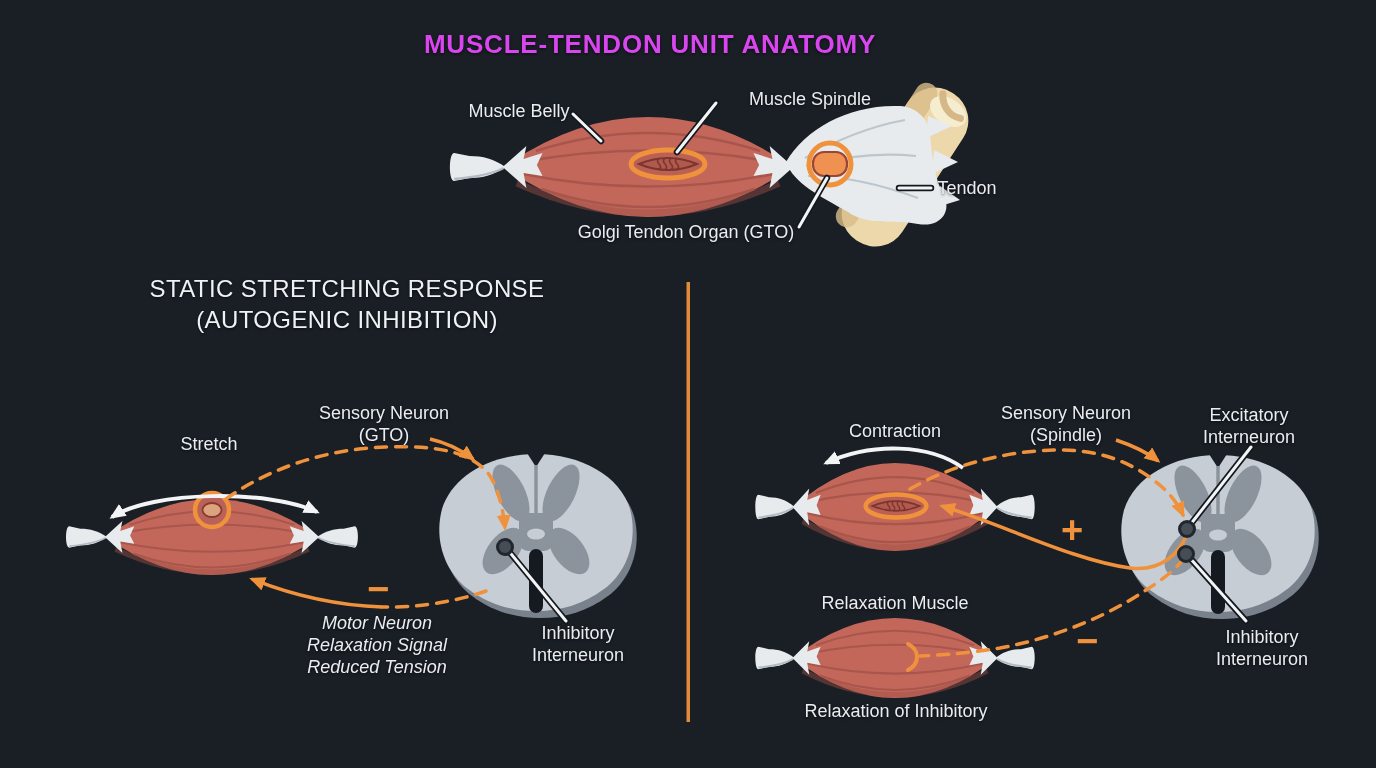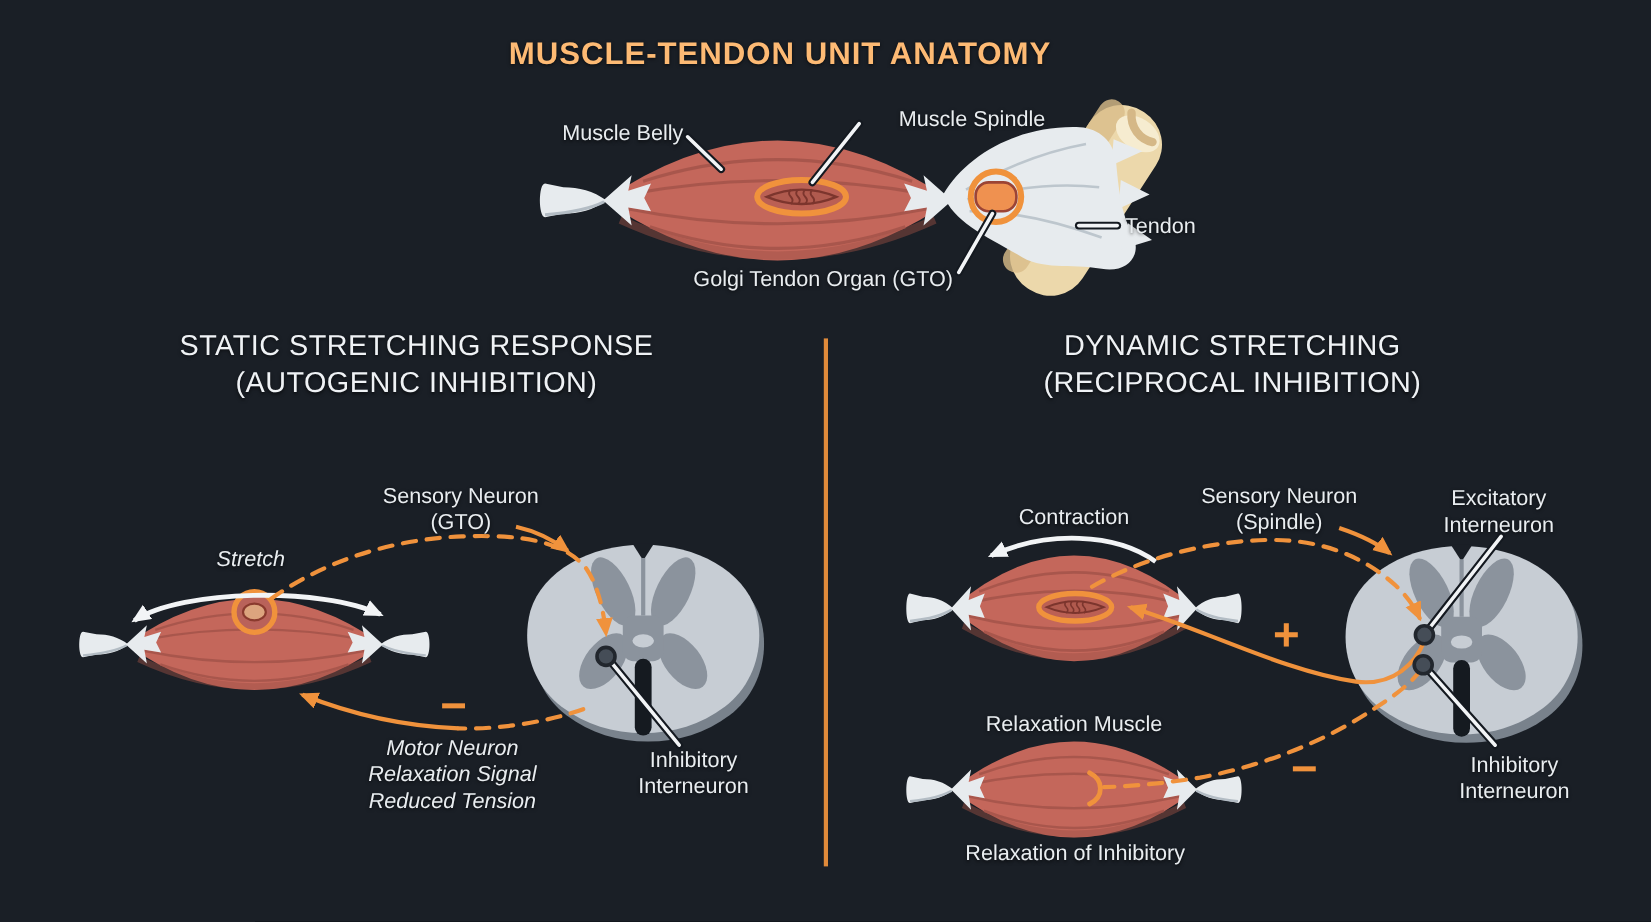--- a/index.html
+++ b/index.html
@@ -3,21 +3,21 @@
 <meta charset="utf-8">
 <style>
   html,body{margin:0;padding:0;background:#10141a;}
   #stage{position:relative;width:1376px;height:768px;background:#1a1f26;overflow:hidden;
          font-family:"Liberation Sans",sans-serif;}
   svg{position:absolute;left:0;top:0;}
   .label{position:absolute;transform:translate(-50%,-50%);color:#e9edf0;
          font-size:18px;line-height:22px;text-align:center;white-space:pre-line;
          text-shadow:0 1px 3px rgba(0,0,0,.65);}
   .heading{font-weight:400;font-size:24px;line-height:31px;letter-spacing:.4px;color:#eff2f5;}
-  .title{font-weight:700;font-size:26px;letter-spacing:.8px;color:#fdba74;}
+  .title{font-weight:700;font-size:26px;letter-spacing:.8px;color:#d946ef;}
   .sign{color:#f0923c;font-weight:700;font-size:38px;line-height:38px;text-shadow:none;}
 </style>
 </head>
 <body>
 
 <div id="stage">
 
 <svg width="1376" height="768" viewBox="0 0 1376 768">
   <defs>
     <marker id="arrO" markerUnits="userSpaceOnUse" markerWidth="18" markerHeight="16" refX="13" refY="7" orient="auto-start-reverse">
@@ -166,24 +166,22 @@
 
 <div class="label title" style="left:650px;top:44px;">MUSCLE-TENDON UNIT ANATOMY</div>
 
 <div class="label" style="left:519px;top:111px;text-align:right;">Muscle Belly</div>
 <div class="label" style="left:810px;top:99px;">Muscle Spindle</div>
 <div class="label" style="left:686px;top:232px;">Golgi Tendon Organ (GTO)</div>
 <div class="label" style="left:967px;top:188px;">Tendon</div>
 
 <div class="label heading" style="left:347px;top:304px;">STATIC STRETCHING RESPONSE
 (AUTOGENIC INHIBITION)</div>
-<div class="label heading" style="left:1027px;top:304px;">DYNAMIC STRETCHING
-(RECIPROCAL INHIBITION)</div>
-
-<div class="label" style="left:209px;top:466px;font-style:italic;">Stretch</div>
+
+<div class="label" style="left:209px;top:444px;">Stretch</div>
 <div class="label" style="left:384px;top:424px;">Sensory Neuron
 (GTO)</div>
 <div class="label" style="left:578px;top:644px;">Inhibitory
 Interneuron</div>
 <div class="label" style="left:377px;top:645px;font-style:italic;">Motor Neuron
 Relaxation Signal
 Reduced Tension</div>
 <div class="label sign" style="left:378px;top:589px;">−</div>
 
 <div class="label" style="left:895px;top:431px;">Contraction</div>

